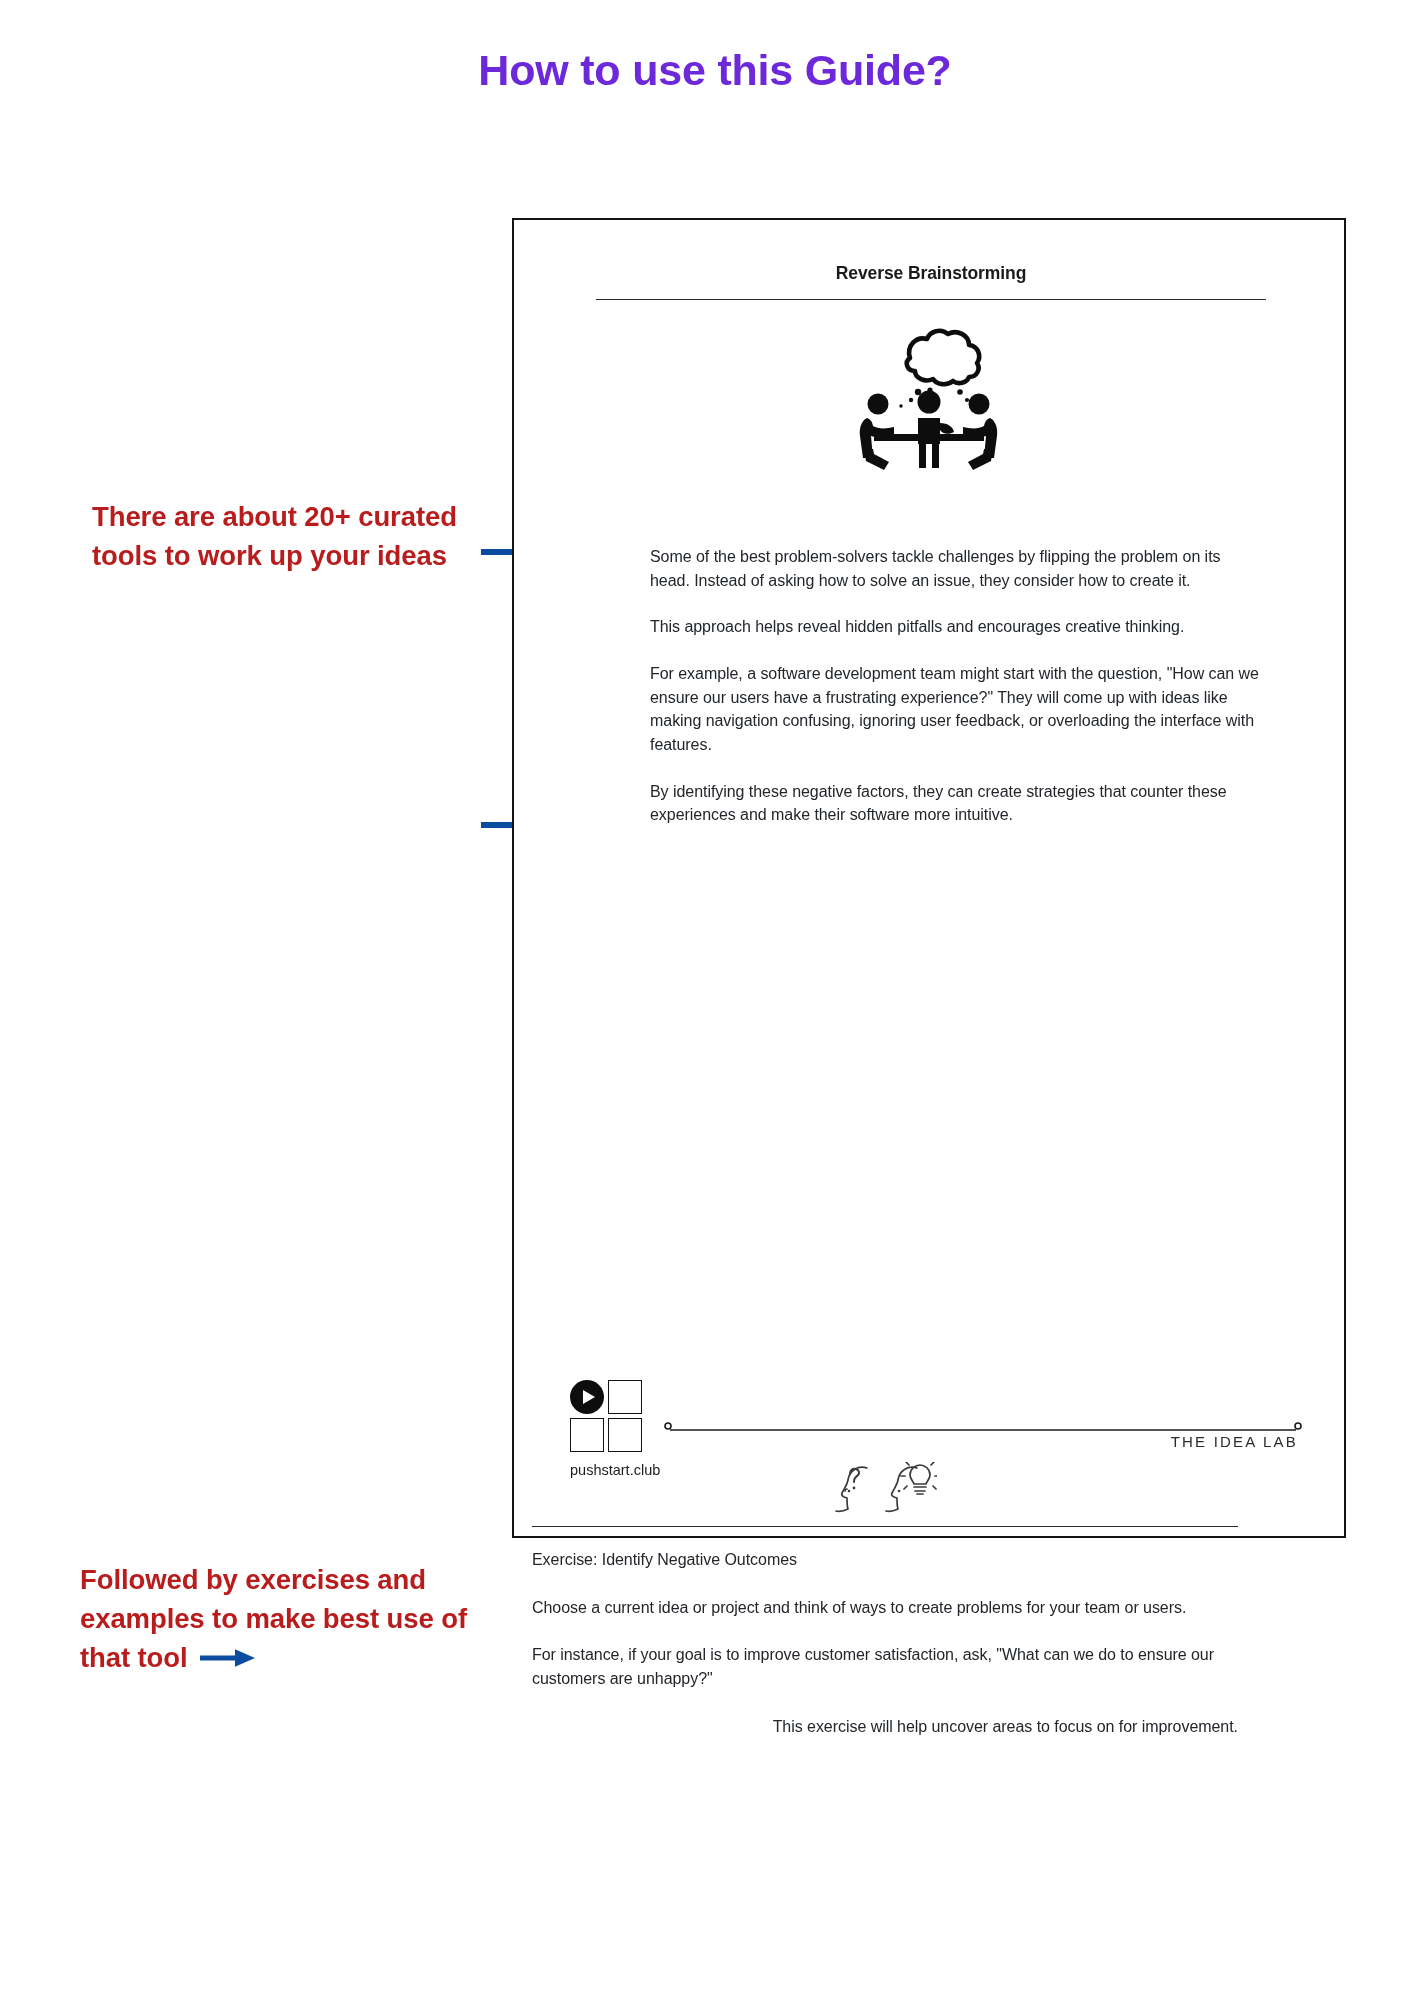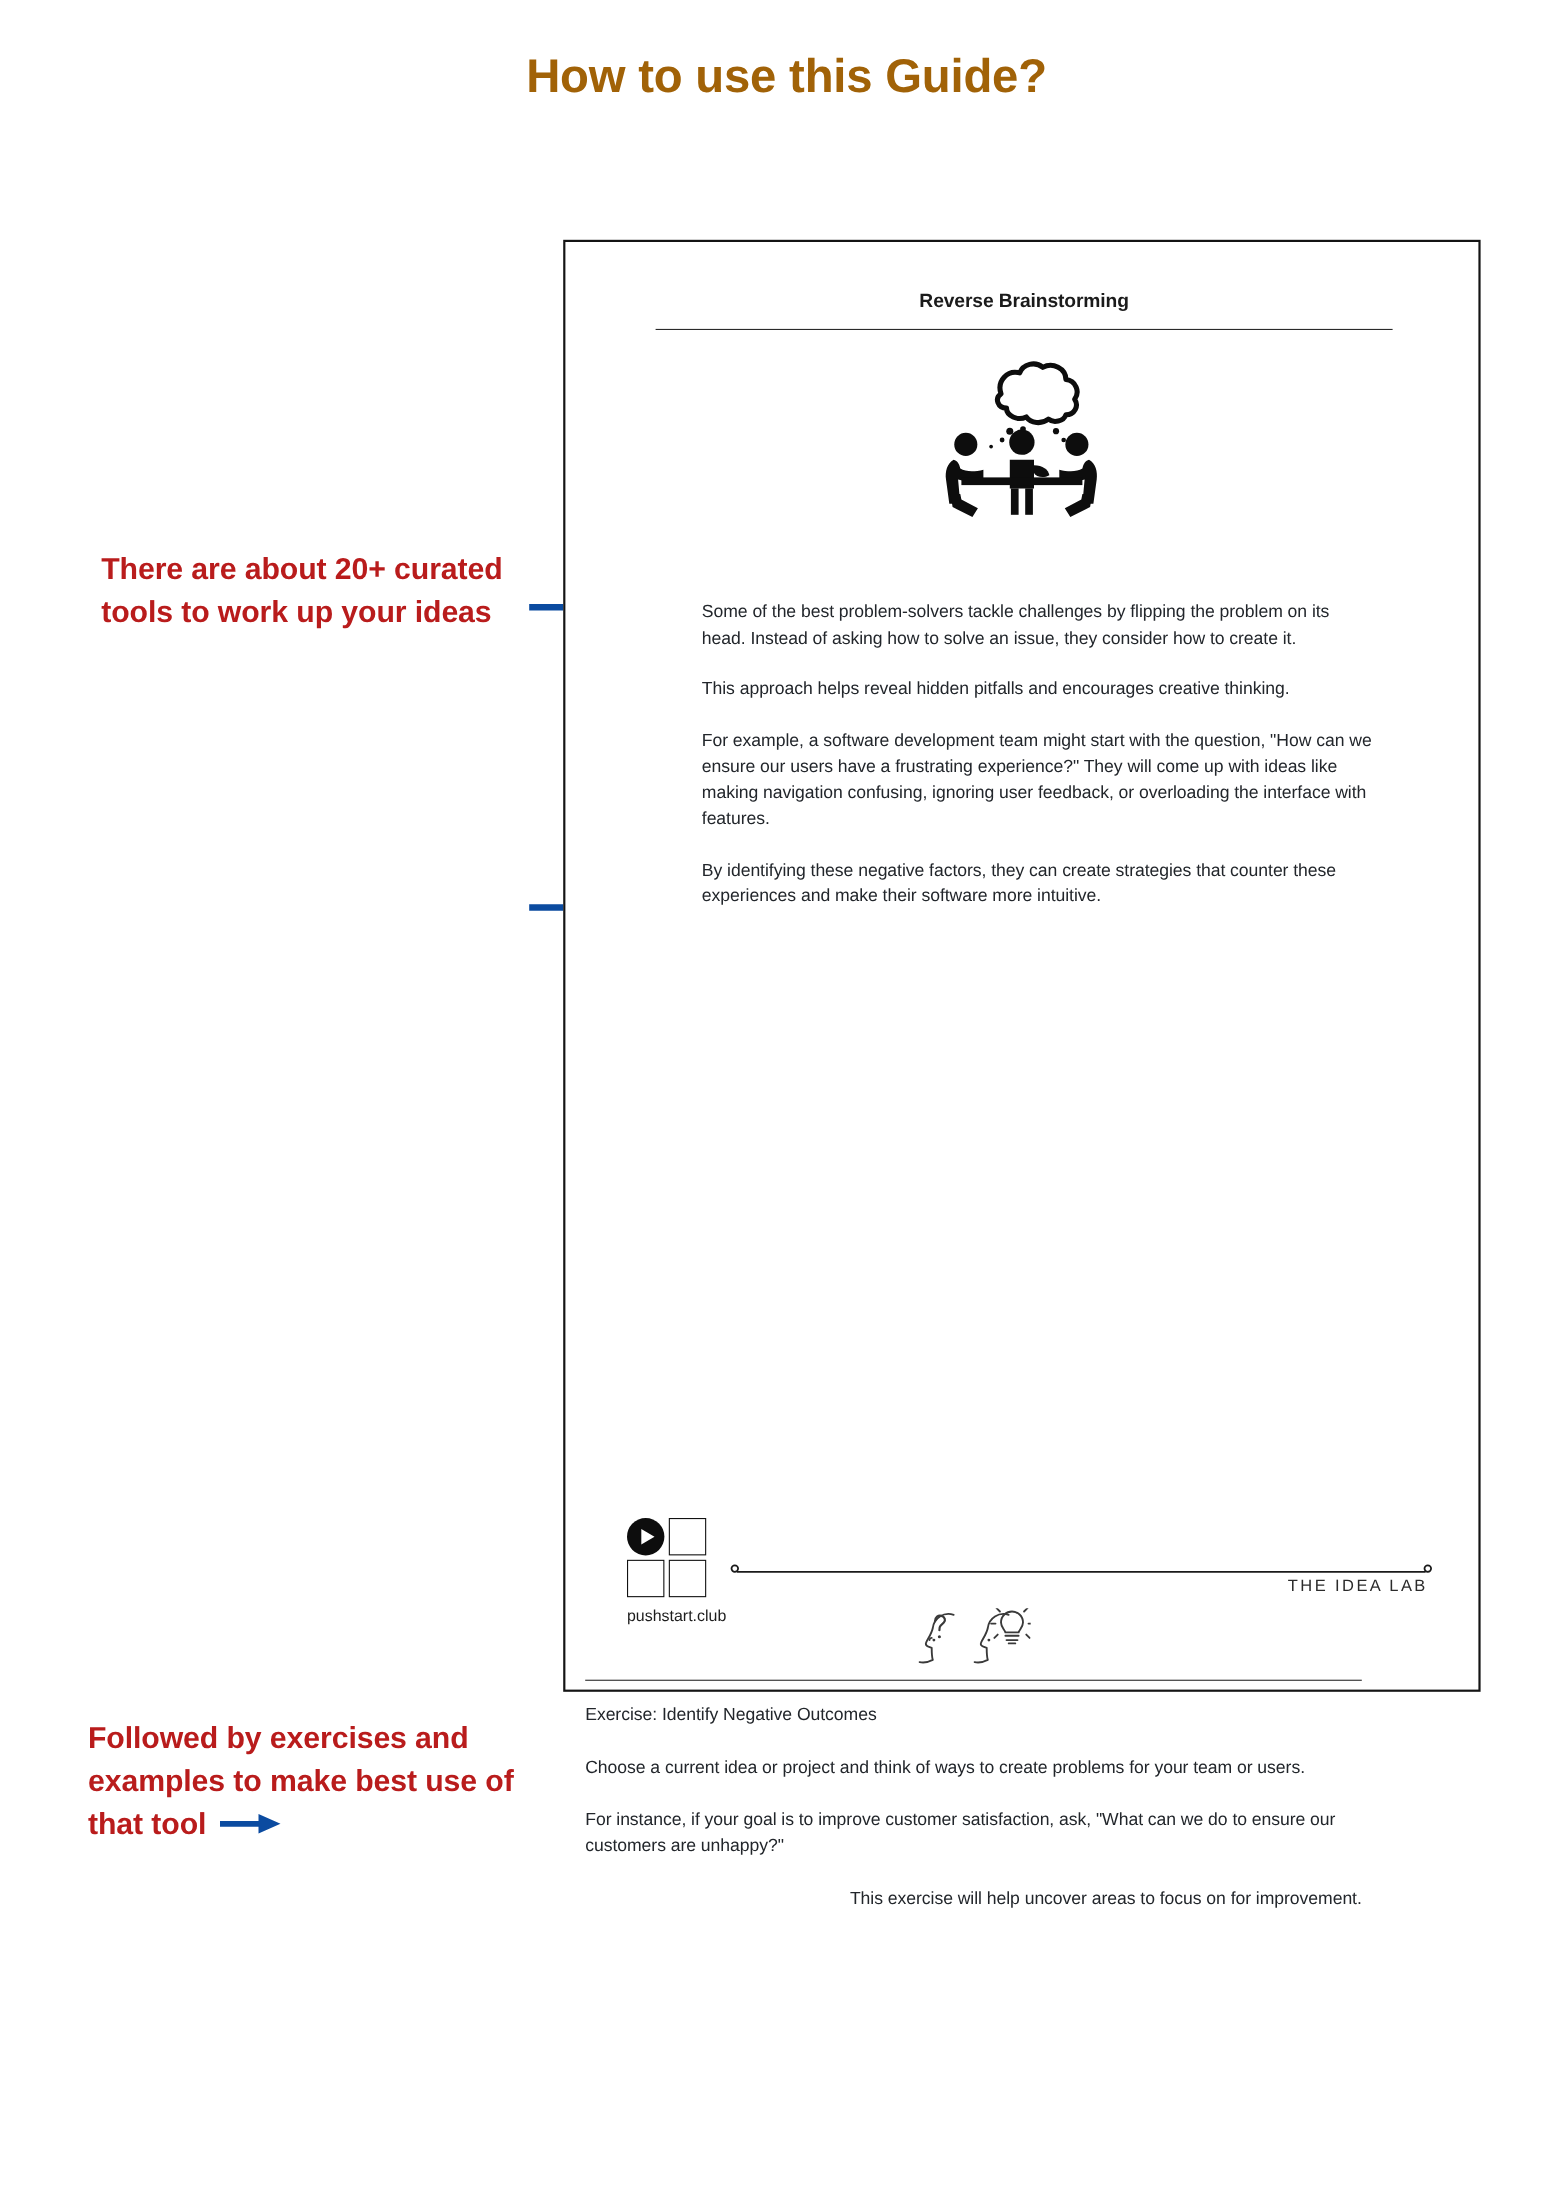--- a/index.html
+++ b/index.html
@@ -19,21 +19,21 @@
     background: #ffffff;
   }
 
   
   .page-title {
     position: absolute;
     left: 0;
     top: 46px;
     width: 1414px;
     text-align: center;
-    color: #a16207;
+    color: #6d28d9;
     font-size: 43px;
     font-weight: 700;
     letter-spacing: -0.2px;
     padding-left: 16px;
   }
 
   
   .annotation {
     position: absolute;
     color: #b91c1c;
@@ -95,21 +95,21 @@
     left: 50%;
     transform: translateX(-50%);
     top: 100px;
     width: 162px;
     height: 150px;
   }
 
   
   .doc-body {
     position: absolute;
-    left: 124px;
+    left: 136px;
     top: 325px;
     width: 610px;
   }
   .doc-body p {
     font-size: 16px;
     line-height: 1.48;
     color: #22262b;
     margin-bottom: 23px;
     letter-spacing: -0.05px;
   }

